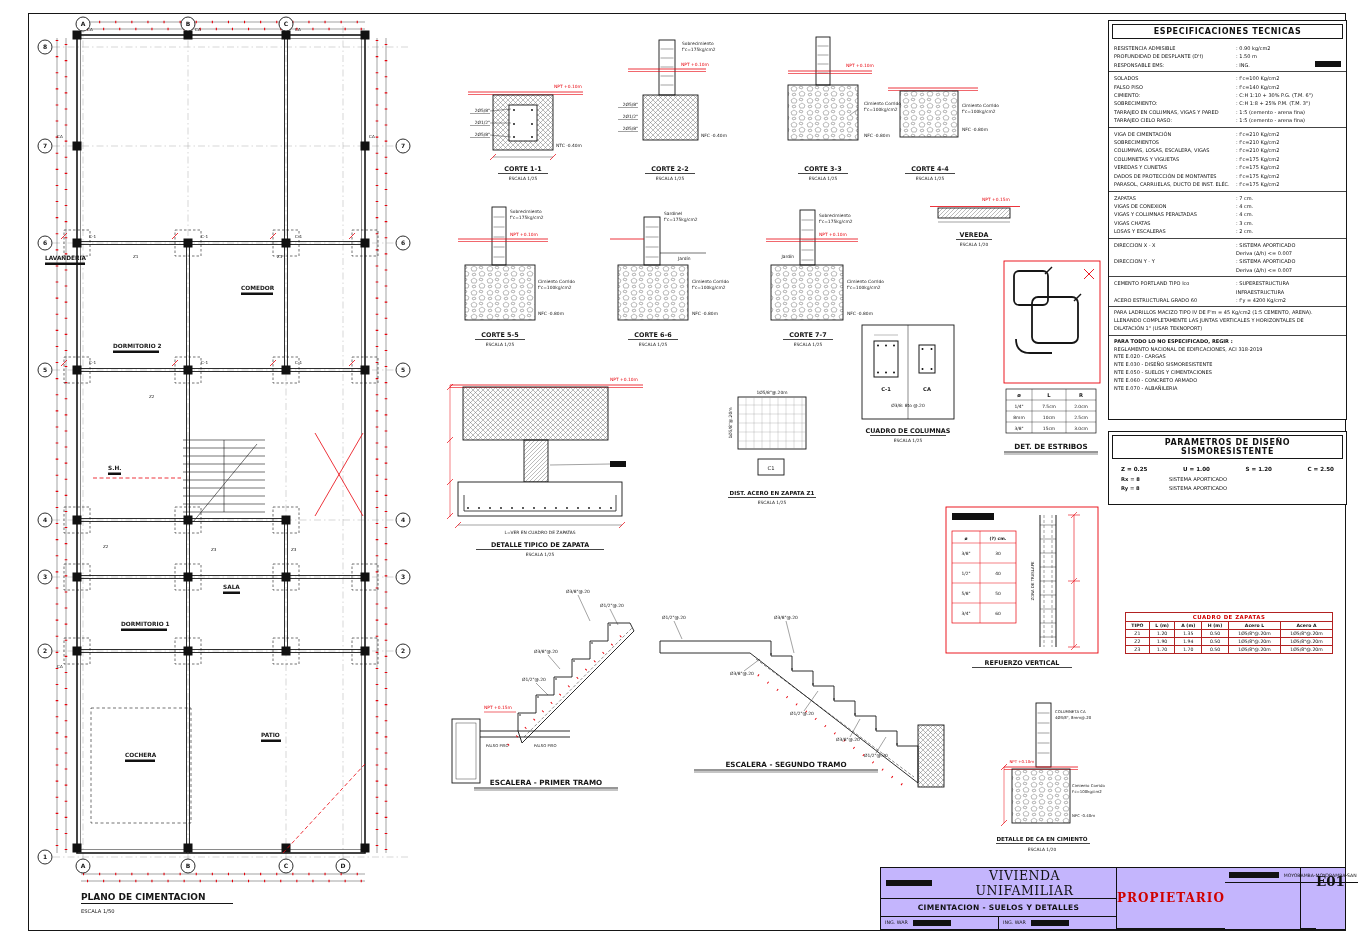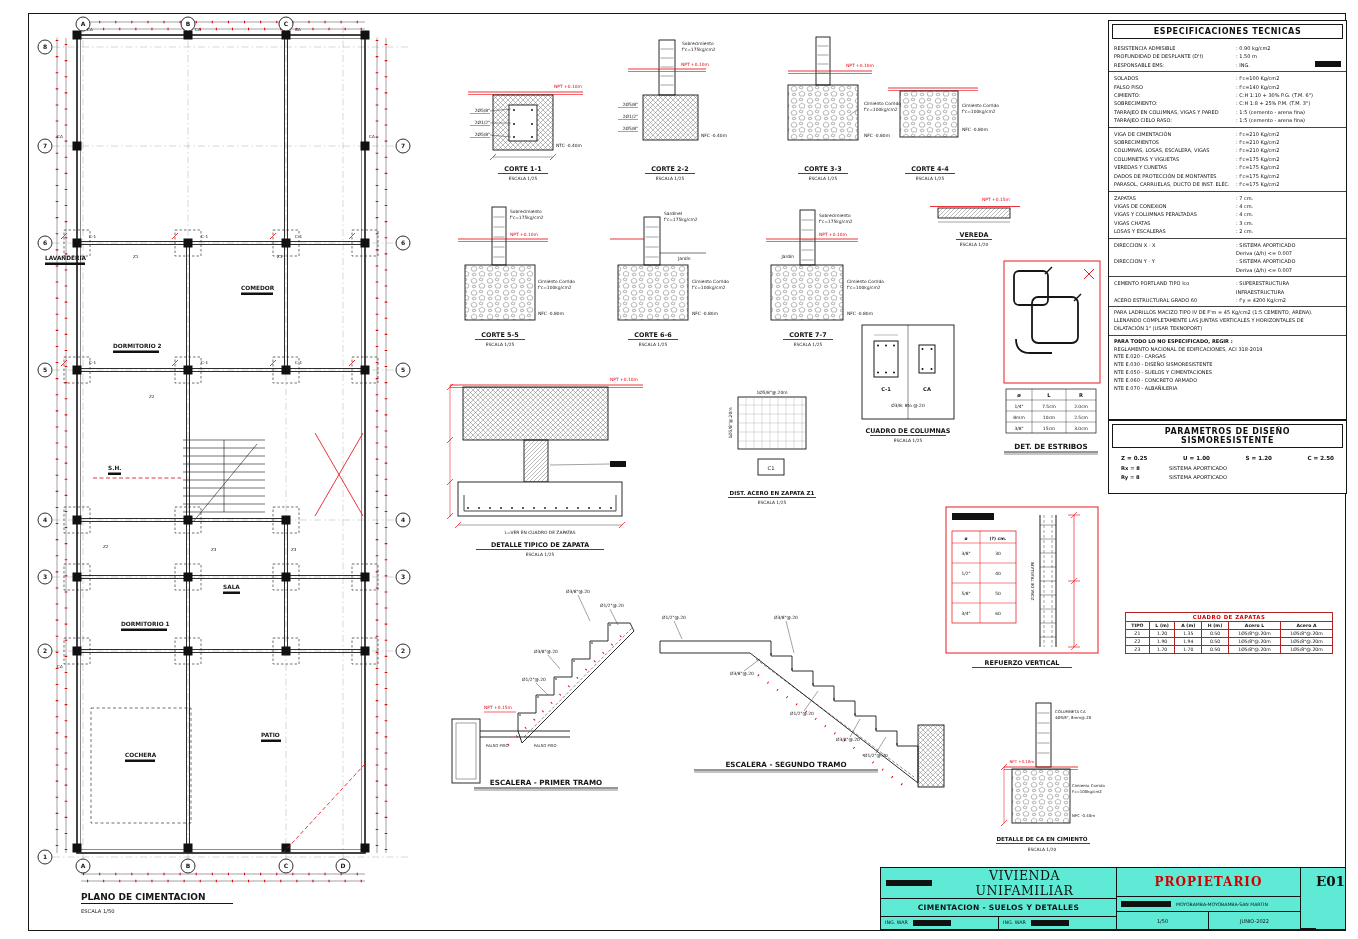--- a/index.html
+++ b/index.html
@@ -21,29 +21,29 @@
   .note{font-size:5px;line-height:7.8px;white-space:nowrap}
   .bbar{display:inline-block;background:#111;height:6px;vertical-align:middle}
   .w30{width:26px}.w40{width:38px}.w46{width:50px}.w50{width:46px}
   .params-vals{display:flex;justify-content:space-between;padding:4px 12px 2px;font-size:5.6px;font-weight:bold}
   .params-line{display:flex;gap:16px;padding:1.5px 12px;font-size:5.2px}
   .params-line .k{font-weight:bold;width:32px}
   #zapatas-table{position:absolute;border-collapse:collapse;background:#fff}
   #zapatas-table td{border:.8px solid #b22222;font-size:4.6px;text-align:center;padding:1px 2px;color:#111;white-space:nowrap}
   #zapatas-table .ttl td{color:#d00000;font-weight:bold;font-size:5.4px;letter-spacing:.5px}
   #zapatas-table .hdr td{font-weight:bold}
-  #titleblock{position:absolute;border:1.5px solid #111;display:flex;background:#5eead4;color:#111}
+  #titleblock{position:absolute;border:1.5px solid #111;display:flex;background:#c4b5fd;color:#111}
   .tb-left{width:236px;border-right:1px solid #111;display:flex;flex-direction:column}
   .tb-row1{flex:1;display:flex;align-items:center;border-bottom:1px solid #111;padding:0 5px;gap:6px}
   .tb-project{font-family:"DejaVu Serif",serif;font-size:12.5px;flex:1;text-align:center;letter-spacing:.5px}
   .tb-row2{height:19px;display:flex;align-items:center;justify-content:center;font-size:7.5px;font-weight:bold;border-bottom:1px solid #111;letter-spacing:.3px}
   .tb-row3{height:13px;display:flex;align-items:stretch;font-size:4.8px}
   .tb-row3 .cell{flex:1;display:flex;align-items:center;gap:5px;padding:0 4px;border-right:1px solid #111}
   .tb-row3 .cell:last-child{border-right:none}
-  .tb-mid{width:184px;border-right:1px solid #111;display:flex;flex-direction:column}
+  .tb-mid{width:184px;border-right:1px solid #111;display:flex;flex-direction:row}
   .tb-owner{flex:1;display:flex;align-items:center;justify-content:center;font-family:"DejaVu Serif",serif;font-size:12px;font-weight:bold;color:#d00000;border-bottom:1px solid #111;letter-spacing:1px}
   .tb-loc{height:15px;display:flex;align-items:center;gap:5px;padding:0 4px;font-size:4.6px;border-bottom:1px solid #111;white-space:nowrap}
   .tb-meta{height:17px;display:flex;font-size:5px}
   .tb-meta .cell{flex:1;display:flex;align-items:center;justify-content:center;border-right:1px solid #111}
   .tb-meta .cell:last-child{border-right:none}
   .tb-num{width:44px;display:flex;flex-direction:row}
   .tb-num-top{flex:1;border-bottom:1px solid #111}
   .tb-num-box{height:25px;display:flex;align-items:center;justify-content:center;font-family:"DejaVu Serif",serif;font-size:13.5px;font-weight:bold}
 </style>
 </head>
@@ -907,21 +907,21 @@
       <div class="note b">PARA TODO LO NO ESPECIFICADO, REGIR :</div>
       <div class="note">REGLAMENTO NACIONAL DE EDIFICACIONES, ACI 318-2019</div>
       <div class="note">NTE E.020 - CARGAS</div>
       <div class="note">NTE E.030 - DISEÑO SISMORESISTENTE</div>
       <div class="note">NTE E.050 - SUELOS Y CIMENTACIONES</div>
       <div class="note">NTE E.060 - CONCRETO ARMADO</div>
       <div class="note">NTE E.070 - ALBAÑILERIA</div>
     </div>
   </div>
 
-  <div class="panel" id="params-panel" style="left:1108px;top:420px;width:239px;height:74px">
+  <div class="panel" id="params-panel" style="left:1108px;top:431px;width:239px;height:74px">
     <div class="panel-title">PARAMETROS DE DISEÑO SISMORESISTENTE</div>
     <div class="params-vals">
       <span>Z = 0.25</span>
       <span>U = 1.00</span>
       <span>S = 1.20</span>
       <span>C = 2.50</span>
     </div>
     <div class="params-line">
         <span class="k">Rx = 8</span>
         <span>SISTEMA APORTICADO</span>

